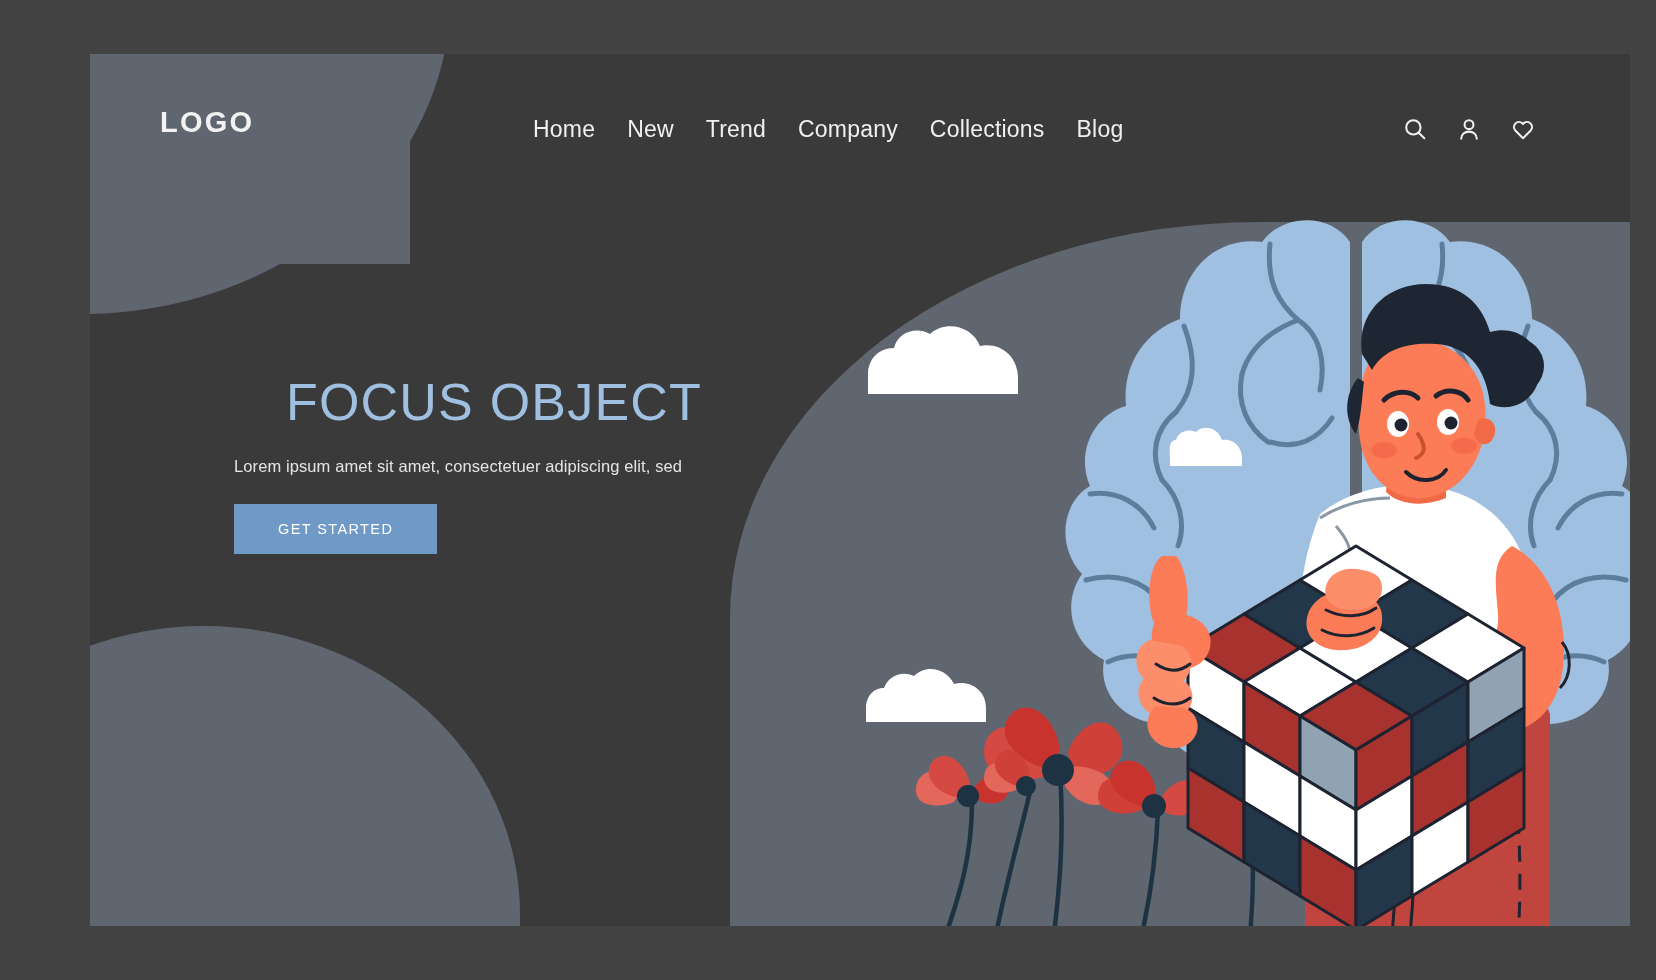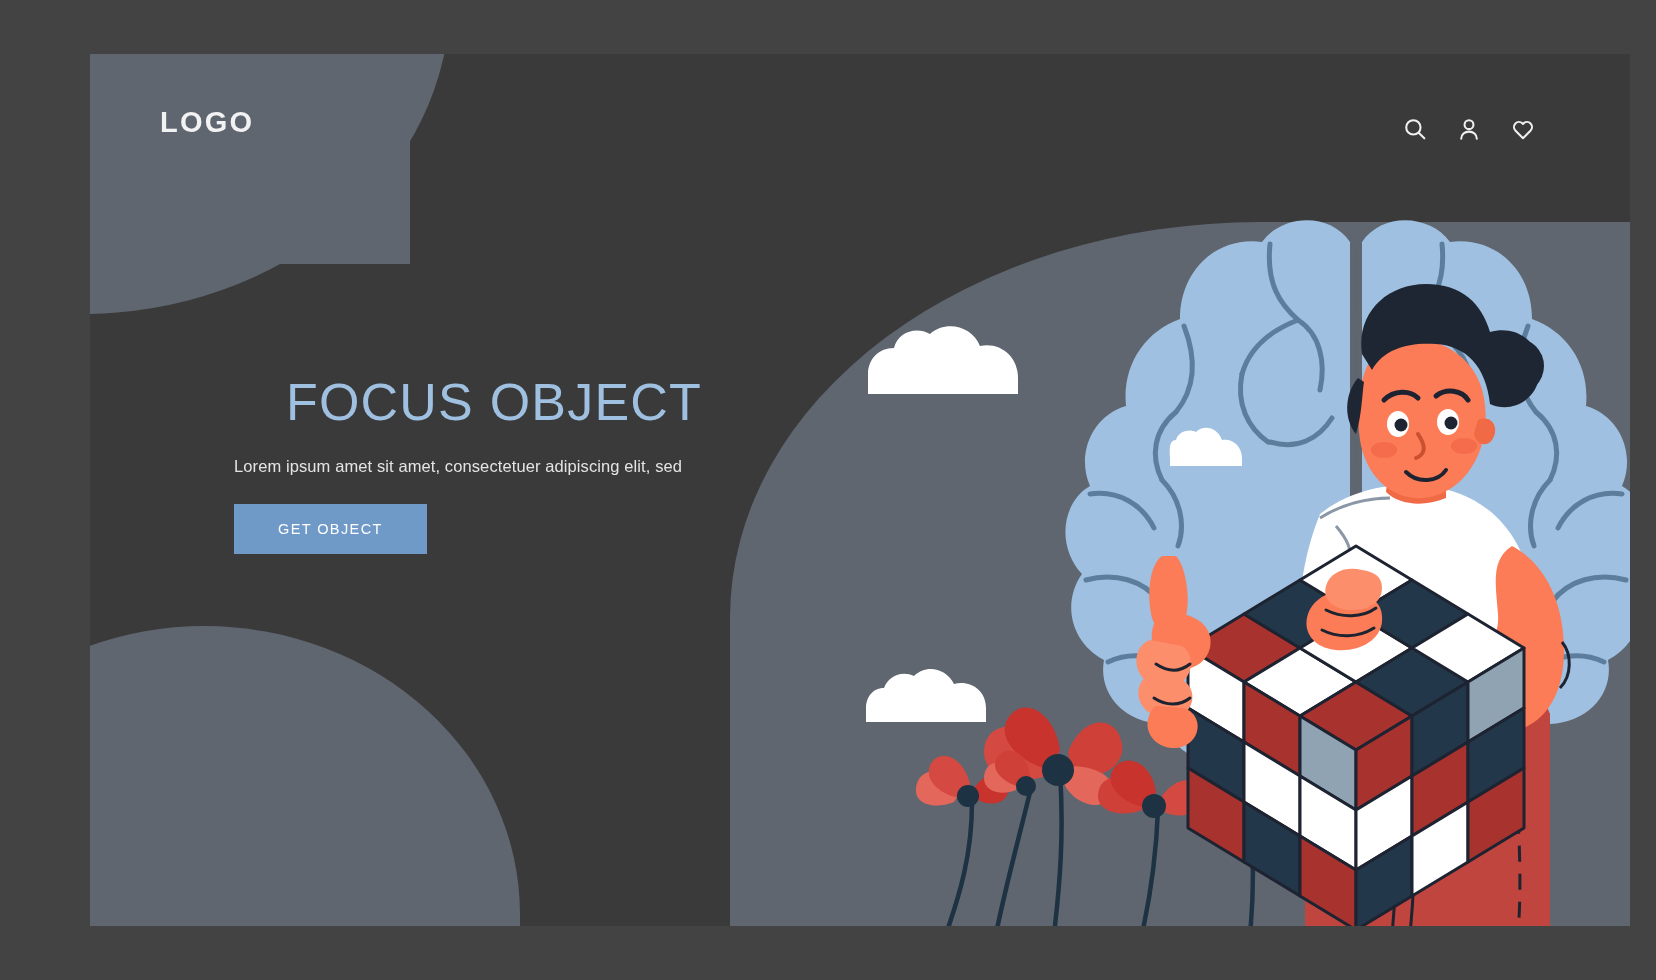--- a/index.html
+++ b/index.html
@@ -445,20 +445,28 @@
           </g>
 
         </g>
       </svg>
     </div>
 
     <header id="header">
 
       <div id="logo">LOGO</div>
 
+      <nav id="nav">
+        <span class="nav-item">Home</span>
+        <span class="nav-item">New</span>
+        <span class="nav-item">Trend</span>
+        <span class="nav-item">Company</span>
+        <span class="nav-item">Collections</span>
+        <span class="nav-item">Blog</span>
+      </nav>
 
       <div id="header-icons">
         <span>
           <svg class="hicon" viewBox="0 0 24 24" fill="none" stroke="#f0f0f0" stroke-width="1.9" stroke-linecap="round" stroke-linejoin="round">
             <circle cx="10.5" cy="10.5" r="6.6"></circle>
             <line x1="15.4" y1="15.4" x2="20.6" y2="20.6"></line>
           </svg>
         </span>
         <span>
           <svg class="hicon" viewBox="0 0 24 24" fill="none" stroke="#f0f0f0" stroke-width="1.9" stroke-linecap="round" stroke-linejoin="round">
@@ -470,17 +478,17 @@
           <svg class="hicon" viewBox="0 0 24 24" fill="none" stroke="#f0f0f0" stroke-width="1.9" stroke-linecap="round" stroke-linejoin="round">
             <path d="M12 20.5l-7.1-7.2a4.6 4.6 0 016.5-6.5L12 7.4l.6-.6a4.6 4.6 0 016.5 6.5z"></path>
           </svg>
         </span>
       </div>
     </header>
 
     <section id="hero">
       <h1 id="hero-title">FOCUS OBJECT</h1>
       <p id="hero-sub">Lorem ipsum amet sit amet, consectetuer adipiscing elit, sed</p>
-      <button id="cta">GET OBJECT</button>
+      <button id="cta">GET STARTED</button>
     </section>
 
   </div>
 </div>
 
 </body></html>

